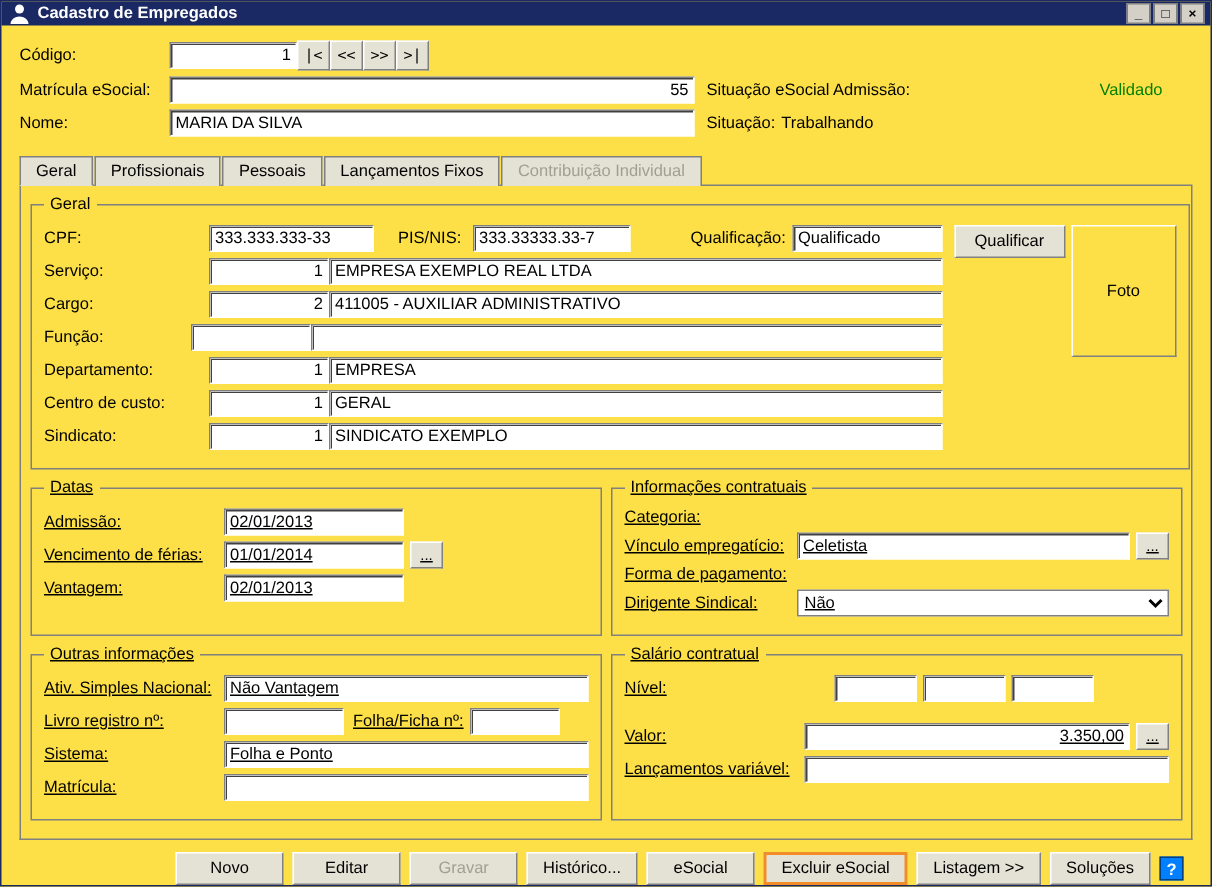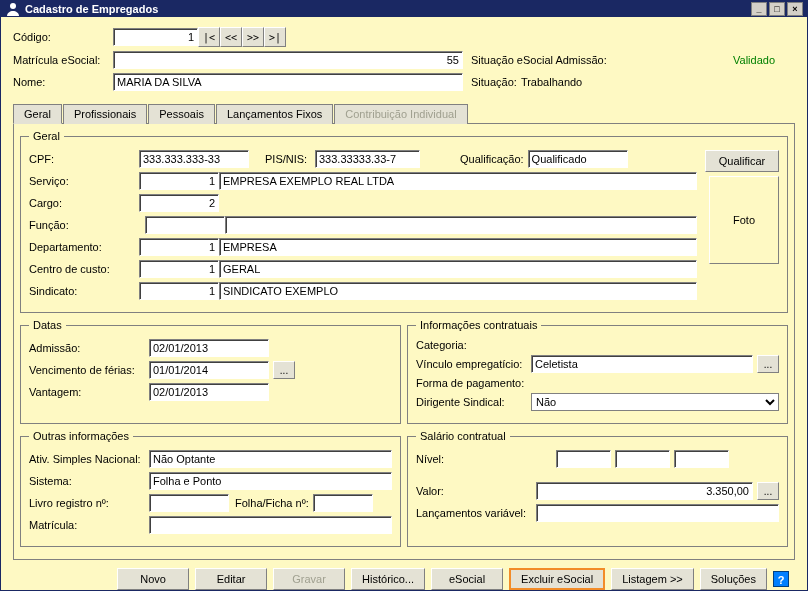--- a/index.html
+++ b/index.html
@@ -1,38 +1,38 @@
 <!DOCTYPE html>
 <html><head>
 <meta charset="utf-8">
 <style>
 * { box-sizing: border-box; margin: 0; padding: 0; font-family: Tahoma, Arial, sans-serif; font-size: 11px; }
 body { background: #1a2863; width: 808px; height: 591px; overflow: hidden; }
-.window { width: 808px; height: 591px; background: #fef9c3; border: 1px solid #1a2863; display: flex; flex-direction: column; }
+.window { width: 808px; height: 591px; background: #fde047; border: 1px solid #1a2863; display: flex; flex-direction: column; }
 .titlebar { background: #1a2863; color: #fff; height: 20px; display: flex; align-items: center; padding: 0 4px; font-weight: bold; }
 .titlebar .icon { width: 16px; height: 16px; margin-right: 4px; }
 .titlebar .spacer { flex: 1; }
 .winbtn { width: 16px; height: 14px; background: #d4d0c8; border: 1px solid #808080; margin-left: 2px; font-size: 9px; line-height: 12px; text-align: center; cursor: pointer; color: #000; font-family: Arial; }
 .content { flex: 1; padding: 10px 12px 6px; display: flex; flex-direction: column; }
 .row { display: flex; align-items: center; margin-bottom: 4px; }
 .lbl { color: #000; }
 .field { background: #fff; border: 1px solid #808080; border-right-color: #fff; border-bottom-color: #fff; box-shadow: inset 1px 1px 0 #404040; padding: 1px 3px; height: 18px; line-height: 14px; }
 .field.ra { text-align: right; }
 .navbtn { width: 22px; height: 20px; background: #e4e2d5; border: 1px solid #fff; border-right-color: #808080; border-bottom-color: #808080; cursor: pointer; font-family: monospace; font-size: 10px; }
 .btn { height: 22px; padding: 0 10px; background: #e4e2d5; border: 1px solid #fff; border-right-color: #808080; border-bottom-color: #808080; cursor: pointer; }
 .btn:disabled { color: #a0a090; }
 .smallbtn { width: 22px; height: 18px; background: #e4e2d5; border: 1px solid #fff; border-right-color: #808080; border-bottom-color: #808080; cursor: pointer; font-size: 10px; }
 .tabs { display: flex; margin-top: 8px; border-bottom: 1px solid #808080; }
 .tab { padding: 3px 10px; background: #e4e2d5; border: 1px solid #808080; border-bottom: none; margin-right: 1px; cursor: pointer; position: relative; top: 1px; }
 .tab.active { background: #e4e2d5; border-bottom: 1px solid #e4e2d5; }
 .tab.disabled { color: #a0a090; }
 .pane { flex: 1; border: 1px solid #808080; border-top: none; padding: 6px; overflow: auto; }
 fieldset { border: 1px solid #808080; padding: 8px; margin-bottom: 6px; }
 legend { padding: 0 4px; }
-.cols { display: flex; gap: 6px; }
+.cols { display: flex; gap: 6px; text-decoration: underline; }
 .col1 { flex: 1; }
 select { background: #fff; border: 1px solid #808080; height: 18px; font-size: 11px; }
 .green { color: #008000; }
 .highlight { border: 2px solid #f28c28 !important; }
 .bottombar { display: flex; justify-content: flex-end; padding: 8px 6px 0; gap: 6px; align-items: center; }
 .bottombar .btn { min-width: 72px; }
 .helpicon { width: 16px; height: 16px; background: #0080ff; color: #fff; font-weight: bold; text-align: center; line-height: 16px; border: 1px solid #004080; }
 .photo { width: 70px; height: 88px; border: 1px solid #fff; border-right-color:#808080; border-bottom-color:#808080; display:flex; align-items:center; justify-content:center; }
 </style>
 </head>
@@ -100,43 +100,44 @@
               <div class="field" style="width:100px; margin-left:4px">Qualificado</div>
             </div>
             <div class="row">
               <span class="lbl" style="width:110px">Serviço:</span>
               <div class="field ra" style="width:80px">1</div>
               <div class="field" style="flex:1">EMPRESA EXEMPLO REAL LTDA</div>
             </div>
             <div class="row">
               <span class="lbl" style="width:110px">Cargo:</span>
               <div class="field ra" style="width:80px">2</div>
-            </div>
-            <div class="row">
-              <span class="lbl" style="width:116px">Função:</span>
+              <div class="field" style="flex:1">411005 - AUXILIAR ADMINISTRATIVO</div>
+            </div>
+            <div class="row">
+              <span class="lbl" style="width:98px">Função:</span>
               <div class="field ra" style="width:80px"></div>
               <div class="field" style="flex:1"></div>
             </div>
             <div class="row">
               <span class="lbl" style="width:110px">Departamento:</span>
               <div class="field ra" style="width:80px">1</div>
               <div class="field" style="flex:1">EMPRESA</div>
             </div>
             <div class="row">
               <span class="lbl" style="width:110px">Centro de custo:</span>
               <div class="field ra" style="width:80px">1</div>
               <div class="field" style="flex:1">GERAL</div>
             </div>
             <div class="row">
               <span class="lbl" style="width:110px">Sindicato:</span>
               <div class="field ra" style="width:80px">1</div>
               <div class="field" style="flex:1">SINDICATO EXEMPLO</div>
             </div>
           </div>
-          <div style="display:flex; flex-direction:column; align-items:flex-end; gap:4px">
+          <div style="display:flex; flex-direction:row; align-items:flex-start; gap:4px">
             <button class="btn" style="width:74px">Qualificar</button>
             <div class="photo">
                <span>Foto</span>
             </div>
           </div>
         </div>
       </fieldset>
 
       <div class="cols">
         <fieldset class="col1">
@@ -176,31 +177,31 @@
             </select>
           </div>
         </fieldset>
       </div>
 
       <div class="cols">
         <fieldset class="col1">
           <legend>Outras informações</legend>
           <div class="row">
             <span class="lbl" style="width:120px">Ativ. Simples Nacional:</span>
-            <div class="field" style="flex:1">Não Optante</div>
-          </div>
-          <div class="row">
-            <span class="lbl" style="width:120px">Sistema:</span>
-            <div class="field" style="flex:1">Folha e Ponto</div>
+            <div class="field" style="flex:1">Não Vantagem</div>
           </div>
           <div class="row">
             <span class="lbl" style="width:120px">Livro registro nº:</span>
             <div class="field" style="width:80px"></div>
             <span class="lbl" style="margin-left:6px">Folha/Ficha nº:</span>
             <div class="field" style="width:60px; margin-left:4px"></div>
+          </div>
+          <div class="row">
+            <span class="lbl" style="width:120px">Sistema:</span>
+            <div class="field" style="flex:1">Folha e Ponto</div>
           </div>
           <div class="row">
             <span class="lbl" style="width:120px">Matrícula:</span>
             <div class="field" style="flex:1"></div>
           </div>
         </fieldset>
 
         <fieldset class="col1">
           <legend>Salário contratual</legend>
           <div class="row">

